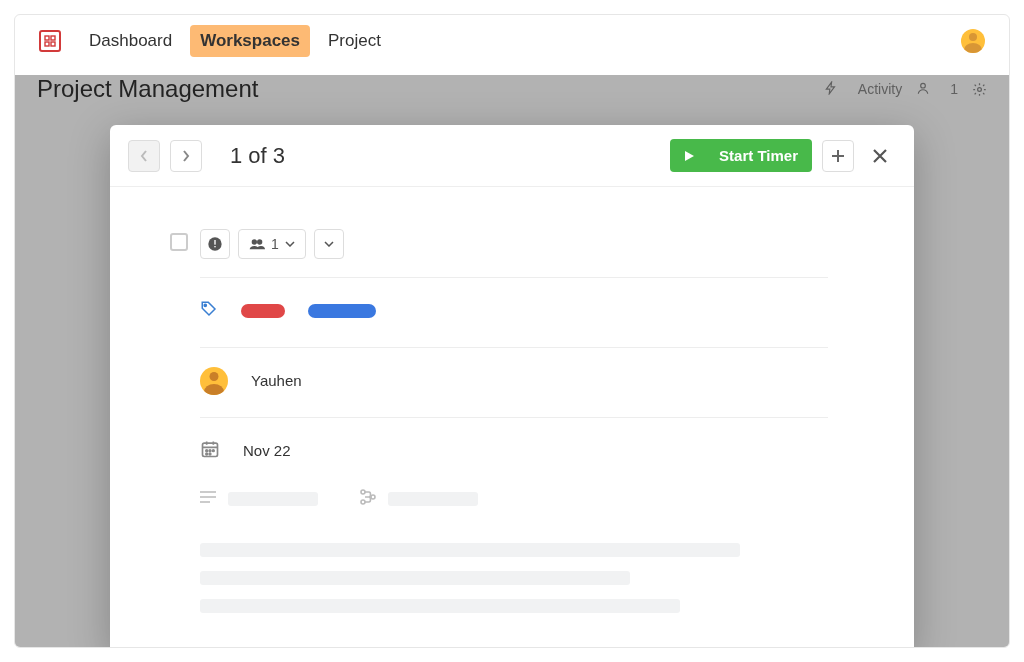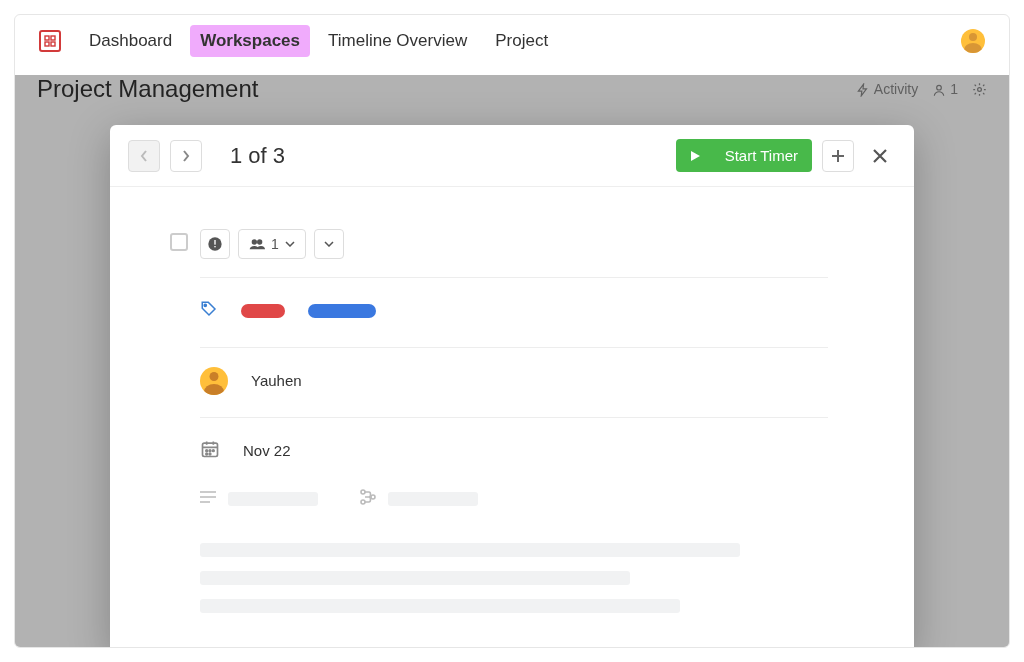--- a/index.html
+++ b/index.html
@@ -36,21 +36,21 @@
       height: 22px;
       background: #fff;
       border: 2px solid #d23a3a;
       border-radius: 3px;
       display: inline-flex;
       align-items: center;
       justify-content: center;
     }
     .logo-square svg { display: block; }
     .nav-link { cursor: pointer; color: #333; }
-    .nav-link.active { font-weight: 600; background: #f0abfc; padding: 6px 10px; border-radius: 4px; margin: -6px -10px; }
+    .nav-link.active { font-weight: 600; background: #fdba74; padding: 6px 10px; border-radius: 4px; margin: -6px -10px; }
     .nav-spacer { flex: 1; }
     .avatar-top {
       width: 24px;
       height: 24px;
       border-radius: 50%;
       background: #ffbf3a;
       position: relative;
       overflow: hidden;
     }
     .avatar-top::after {
@@ -80,21 +80,21 @@
       color: #333;
     }
     .subheader-title { flex: 1; }
     .subheader-actions {
       display: flex;
       align-items: center;
       gap: 14px;
       color: #8a8a8a;
       font-size: 14px;
     }
-    .subheader-action { display: inline-flex; align-items: flex-end; gap: 4px; cursor: pointer; }
+    .subheader-action { display: inline-flex; align-items: flex-start; gap: 20px; cursor: pointer; }
 
     
     .overlay {
       position: absolute;
       top: 60px;
       left: 0;
       right: 0;
       bottom: 0;
       background: rgba(0,0,0,0.3);
     }
@@ -132,21 +132,21 @@
     .pager-btn.disabled { background: #f2f2f2; color: #bbb; cursor: default; }
     .pager-text { font-size: 22px; color: #333; margin-left: 18px; }
     .modal-header-spacer { flex: 1; }
     .timer-btn {
       background: #48b94a;
       color: #fff;
       border: none;
       border-radius: 4px;
       padding: 8px 14px;
       font-size: 15px;
-      font-weight: 400;
+      font-weight: 700;
       display: inline-flex;
       align-items: center;
       gap: 24px;
       cursor: pointer;
     }
     .icon-btn {
       width: 32px;
       height: 32px;
       border: 1px solid #ddd;
       border-radius: 4px;
@@ -266,21 +266,20 @@
           <g stroke="#d23a3a" stroke-width="1.4" fill="none">
             <rect x="1" y="1" width="4" height="4"></rect>
             <rect x="7" y="1" width="4" height="4"></rect>
             <rect x="1" y="7" width="4" height="4"></rect>
             <rect x="7" y="7" width="4" height="4"></rect>
           </g>
         </svg>
     </span>
     <span class="nav-link">Dashboard</span>
     <span class="nav-link active">Workspaces</span>
-    <span class="nav-link">Timeline Overview</span>
     <span class="nav-link">Project</span>
     <span class="nav-spacer"></span>
     <span class="avatar-top"></span>
   </div>
 
   <div class="subheader">
     <span class="subheader-title">Project Management</span>
     <span class="subheader-actions">
       <span class="subheader-action">
         <svg width="14" height="14" viewBox="0 0 24 24" fill="none" stroke="currentColor" stroke-width="2">

